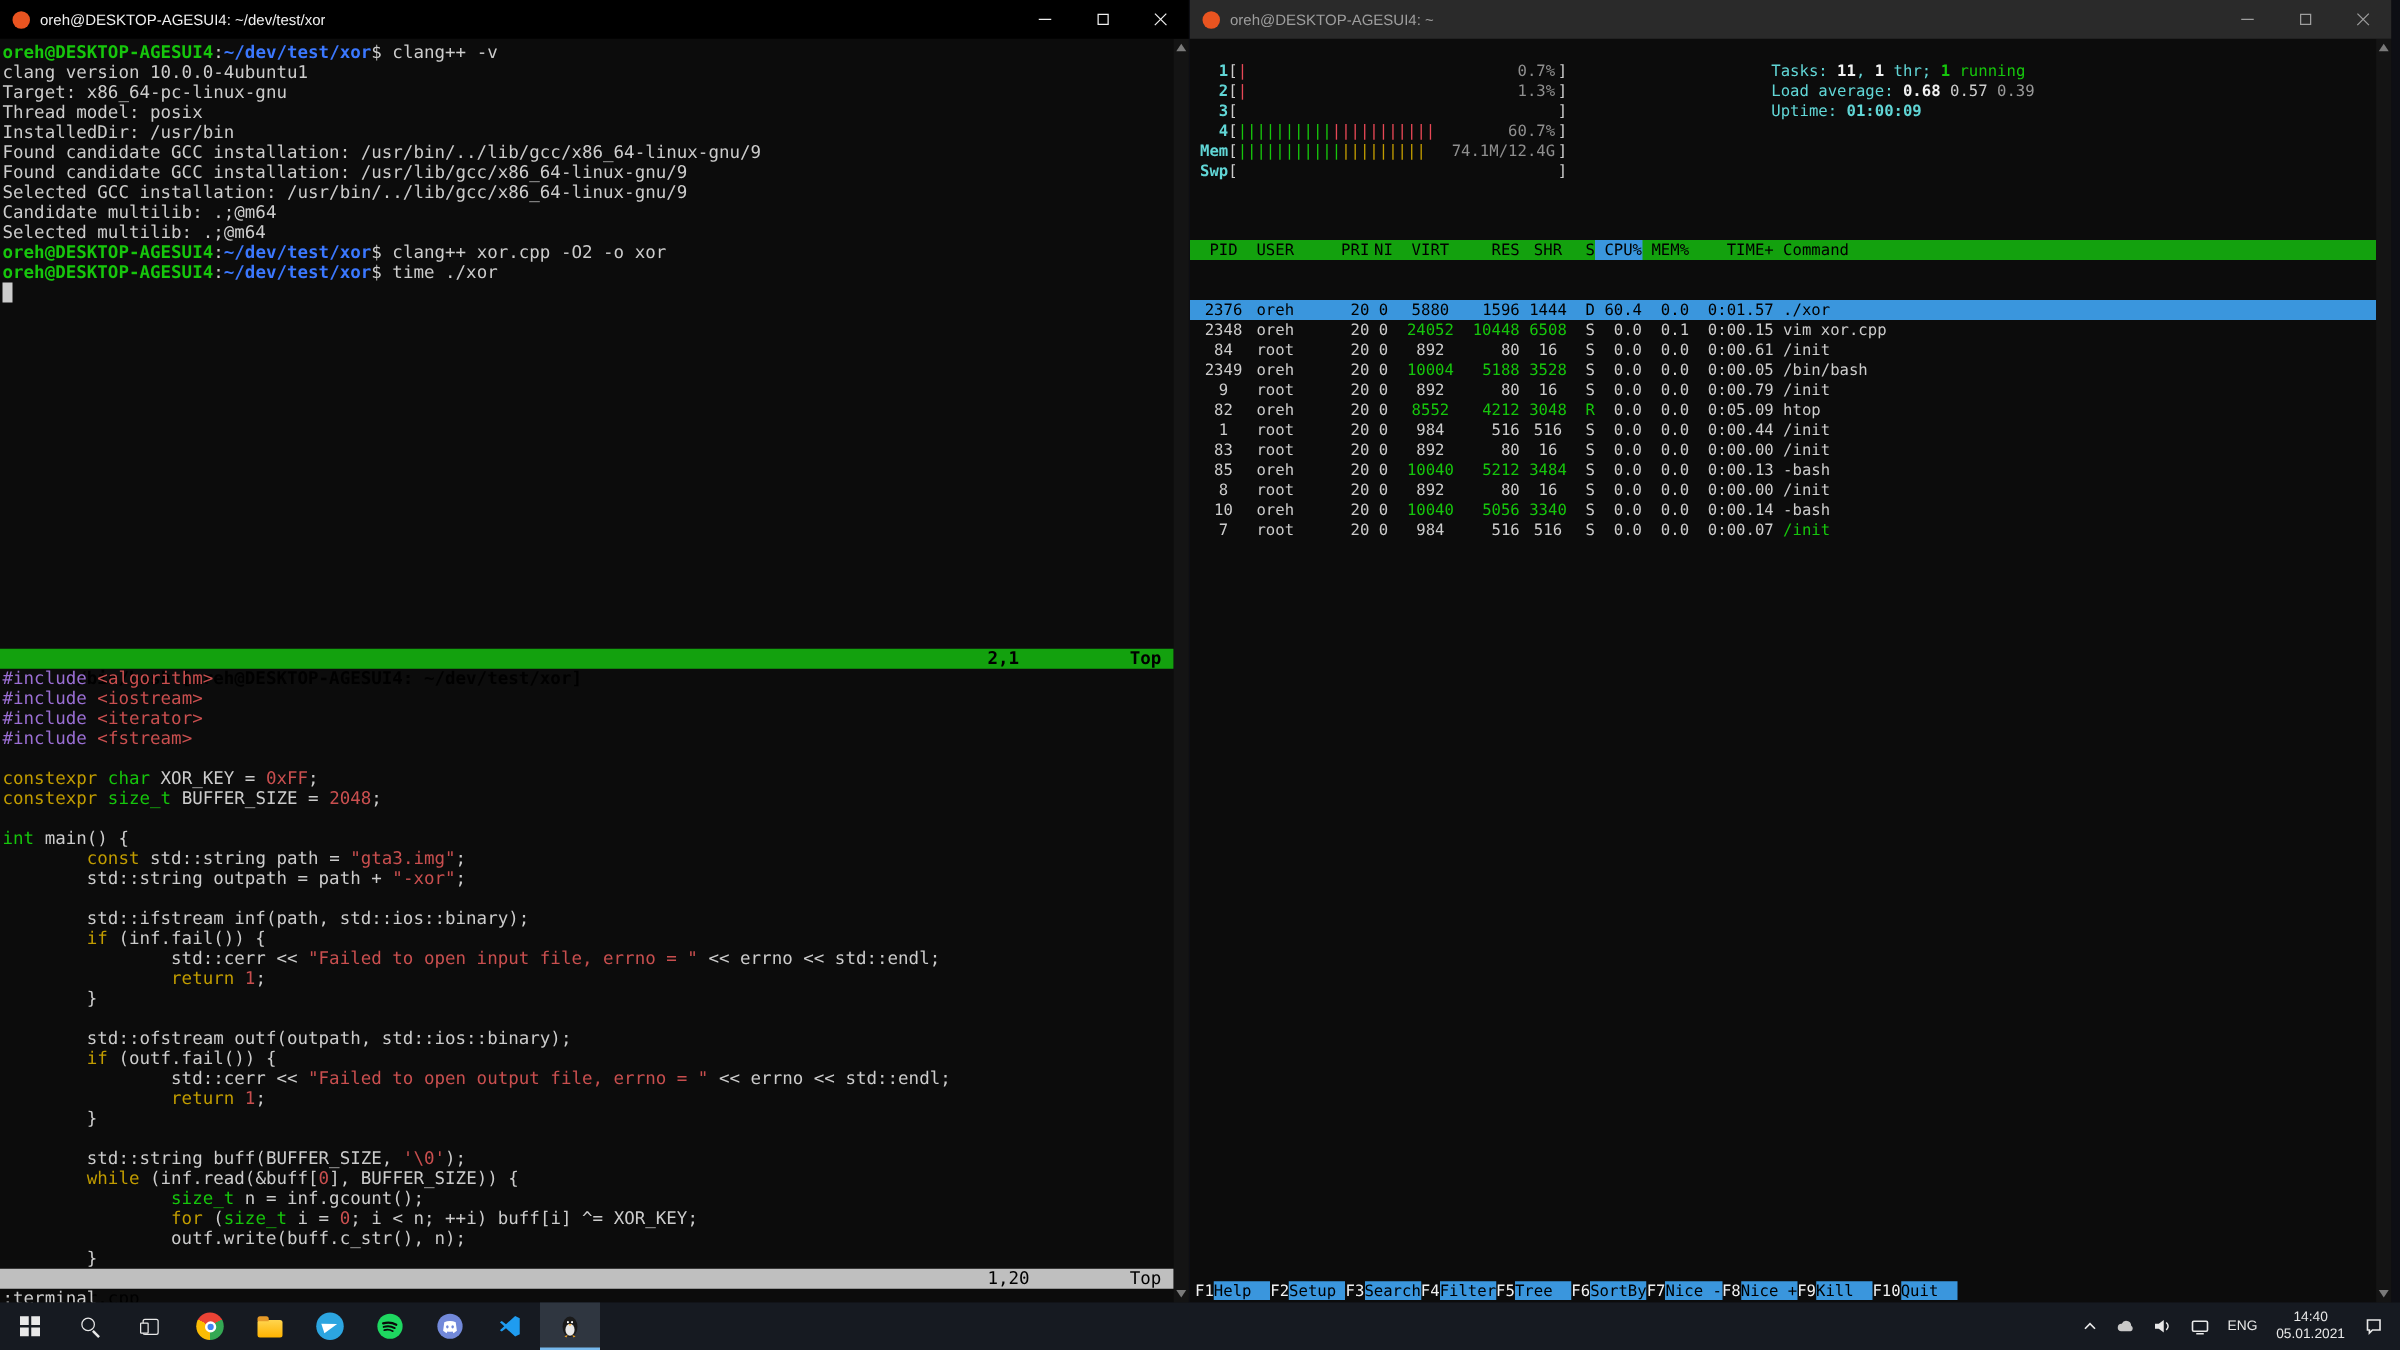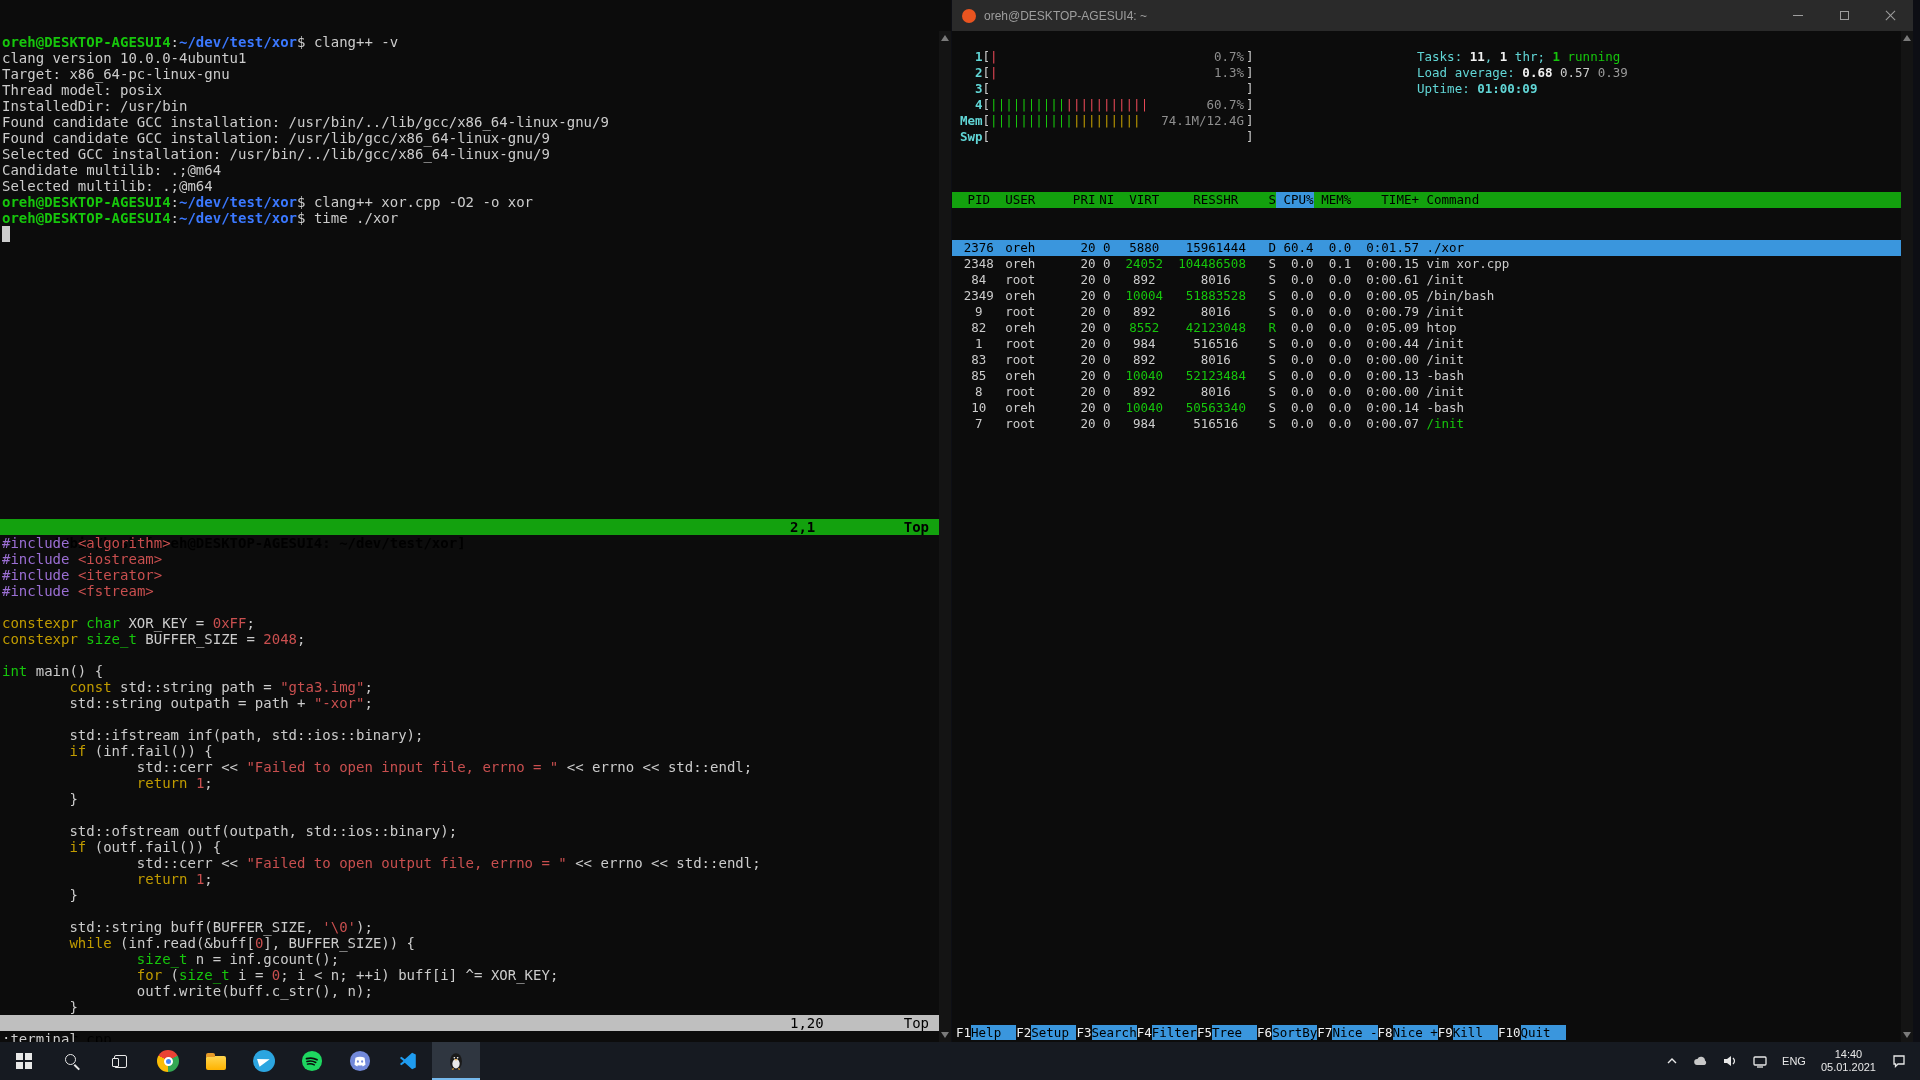--- a/index.html
+++ b/index.html
@@ -69,21 +69,21 @@
   .prow.head{background:#13A10E;color:#000}
   .prow.head .sorted{background:#3A96DD}
   .prow.sel{background:#3A96DD;color:#000}
   .prow span{display:block}
   .c-pid{width:5ch;text-align:center}
   .c-user{width:9ch;text-align:left;padding-left:1ch}
   .c-pri{width:4ch;text-align:right}
   .c-ni{width:3ch;text-align:center}
   .c-virt{width:7ch;text-align:center}
   .c-res{width:6ch;text-align:right}
-  .c-shr{width:6ch;text-align:left}
+  .c-shr{width:6ch;text-align:center}
   .c-s{width:2ch;text-align:right}
   .c-cpu{width:5ch;text-align:right}
   .c-mem{width:5ch;text-align:right}
   .c-time{width:9ch;text-align:right}
   .c-cmd{padding-left:1ch;text-align:left}
   .fkeys{position:absolute;left:4px;bottom:1px;height:16px}
   .fk-key{color:#f2f2f2}
   .fk-label{background:#3A96DD;color:#000}
 
   
@@ -105,20 +105,35 @@
   .telegram-icon{width:22px;height:22px;border-radius:50%;background:#2CA5E0;position:relative;overflow:hidden}
   .telegram-icon::after{content:"";position:absolute;left:5px;top:7px;border-left:12px solid #fff;border-top:4px solid transparent;border-bottom:4px solid transparent;transform:rotate(-18deg)}
   .tray{margin-left:auto;display:flex;align-items:center;color:#e8e8e8;font-size:11px;padding-right:6px}
   .tray-item{padding:0 7px;display:flex;align-items:center;height:38px}
   .clock{text-align:center;line-height:13px;padding:0 8px}
 </style>
 </head>
 <body>
 
 <div class="window" id="win-left">
+  <div class="titlebar">
+    <span class="tb-icon"></span>
+    <span class="tb-title">oreh@DESKTOP-AGESUI4: ~/dev/test/xor</span>
+    <span class="caption-btns">
+      <span class="cbtn">
+          <span class="glyph-min"></span>
+        </span>
+      <span class="cbtn">
+          <span class="glyph-max"></span>
+        </span>
+      <span class="cbtn">
+          <span class="glyph-x"></span>
+        </span>
+    </span>
+  </div>
   <div class="term">
     <div class="bash"><div class="tline"><span class="pg">oreh@DESKTOP-AGESUI4</span><span class="w">:</span><span class="pb">~/dev/test/xor</span><span class="w">$ clang++ -v</span></div><div class="tline"><span class="w">clang version 10.0.0-4ubuntu1</span></div><div class="tline"><span class="w">Target: x86_64-pc-linux-gnu</span></div><div class="tline"><span class="w">Thread model: posix</span></div><div class="tline"><span class="w">InstalledDir: /usr/bin</span></div><div class="tline"><span class="w">Found candidate GCC installation: /usr/bin/../lib/gcc/x86_64-linux-gnu/9</span></div><div class="tline"><span class="w">Found candidate GCC installation: /usr/lib/gcc/x86_64-linux-gnu/9</span></div><div class="tline"><span class="w">Selected GCC installation: /usr/bin/../lib/gcc/x86_64-linux-gnu/9</span></div><div class="tline"><span class="w">Candidate multilib: .;@m64</span></div><div class="tline"><span class="w">Selected multilib: .;@m64</span></div><div class="tline"><span class="pg">oreh@DESKTOP-AGESUI4</span><span class="w">:</span><span class="pb">~/dev/test/xor</span><span class="w">$ clang++ xor.cpp -O2 -o xor</span></div><div class="tline"><span class="pg">oreh@DESKTOP-AGESUI4</span><span class="w">:</span><span class="pb">~/dev/test/xor</span><span class="w">$ time ./xor</span></div><div class="tline"><span class="cursor"> </span></div></div>
     <div class="statusline sl-term">
       <span>!/bin/bash [oreh@DESKTOP-AGESUI4: ~/dev/test/xor]</span>
       <span class="sl-pos">2,1</span>
       <span class="sl-top">Top</span>
     </div>
     <div class="vimbuf"><div class="tline"><span class="pp">#include</span><span class="w"> </span><span class="st">&lt;algorithm&gt;</span></div><div class="tline"><span class="pp">#include</span><span class="w"> </span><span class="st">&lt;iostream&gt;</span></div><div class="tline"><span class="pp">#include</span><span class="w"> </span><span class="st">&lt;iterator&gt;</span></div><div class="tline"><span class="pp">#include</span><span class="w"> </span><span class="st">&lt;fstream&gt;</span></div><div class="tline"></div><div class="tline"><span class="kw">constexpr</span><span class="w"> </span><span class="ty">char</span><span class="w"> XOR_KEY = </span><span class="st">0xFF</span><span class="w">;</span></div><div class="tline"><span class="kw">constexpr</span><span class="w"> </span><span class="ty">size_t</span><span class="w"> BUFFER_SIZE = </span><span class="st">2048</span><span class="w">;</span></div><div class="tline"></div><div class="tline"><span class="ty">int</span><span class="w"> main() {</span></div><div class="tline"><span class="w">        </span><span class="kw">const</span><span class="w"> std::string path = </span><span class="st">"gta3.img"</span><span class="w">;</span></div><div class="tline"><span class="w">        std::string outpath = path + </span><span class="st">"-xor"</span><span class="w">;</span></div><div class="tline"></div><div class="tline"><span class="w">        std::ifstream inf(path, std::ios::binary);</span></div><div class="tline"><span class="w">        </span><span class="kw">if</span><span class="w"> (inf.fail()) {</span></div><div class="tline"><span class="w">                std::cerr &lt;&lt; </span><span class="st">"Failed to open input file, errno = "</span><span class="w"> &lt;&lt; errno &lt;&lt; std::endl;</span></div><div class="tline"><span class="w">                </span><span class="kw">return</span><span class="w"> </span><span class="st">1</span><span class="w">;</span></div><div class="tline"><span class="w">        }</span></div><div class="tline"></div><div class="tline"><span class="w">        std::ofstream outf(outpath, std::ios::binary);</span></div><div class="tline"><span class="w">        </span><span class="kw">if</span><span class="w"> (outf.fail()) {</span></div><div class="tline"><span class="w">                std::cerr &lt;&lt; </span><span class="st">"Failed to open output file, errno = "</span><span class="w"> &lt;&lt; errno &lt;&lt; std::endl;</span></div><div class="tline"><span class="w">                </span><span class="kw">return</span><span class="w"> </span><span class="st">1</span><span class="w">;</span></div><div class="tline"><span class="w">        }</span></div><div class="tline"></div><div class="tline"><span class="w">        std::string buff(BUFFER_SIZE, </span><span class="st">'\0'</span><span class="w">);</span></div><div class="tline"><span class="w">        </span><span class="kw">while</span><span class="w"> (inf.read(&amp;buff[</span><span class="st">0</span><span class="w">], BUFFER_SIZE)) {</span></div><div class="tline"><span class="w">                </span><span class="ty">size_t</span><span class="w"> n = inf.gcount();</span></div><div class="tline"><span class="w">                </span><span class="kw">for</span><span class="w"> (</span><span class="ty">size_t</span><span class="w"> i = </span><span class="st">0</span><span class="w">; i &lt; n; ++i) buff[i] ^= XOR_KEY;</span></div><div class="tline"><span class="w">                outf.write(buff.c_str(), n);</span></div><div class="tline"><span class="w">        }</span></div></div>
     <div class="statusline sl-file">
       <span>xor.cpp</span>

